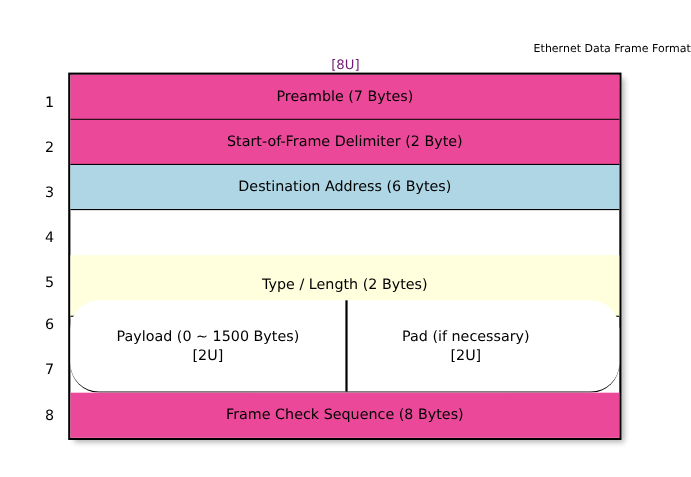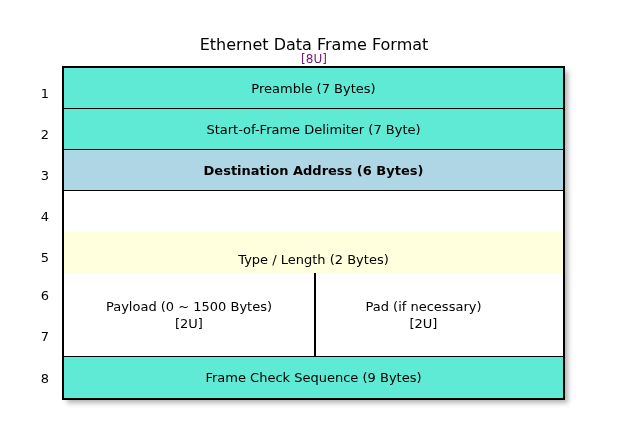--- a/index.html
+++ b/index.html
@@ -28,23 +28,24 @@
   .title-block {
     position: absolute;
     left: 0;
     top: 38px;
     width: 628px;
     text-align: center;
     line-height: 14px;
   }
   .title-main {
     display: block;
-    font-size: 16px;
+    font-size: 10px;
     letter-spacing: 0px;
     color: #000;
+    text-align: right;
   }
   .title-sub {
     display: block;
     font-size: 12px;
     color: #701a75;
   }
 
   
   .gutter {
     position: absolute;
@@ -92,39 +93,40 @@
     line-height: 17px;
     text-align: center;
     color: #000;
     white-space: pre-line;
   }
 
   
   .frow.split {
     justify-content: flex-start;
     align-items: center;
+    border-radius: 26px;
   }
   .split-cell {
     display: flex;
     align-items: center;
     justify-content: center;
     box-sizing: border-box;
     height: 100%;
   }
   .split-cell.left {
     width: 252px;
     border-right: 2px solid #000000;
   }
   .split-cell.right {
     width: 215px;
   }
 
   
-  .fill-gray   { background: #5eead4; }
-  .fill-blue   { background: #aed6e4; font-weight: bold; }
+  .fill-gray   { background: #ec4899; }
+  .fill-blue   { background: #aed6e4; }
   .fill-yellow { background: #ffffdd; }
   .fill-white  { background: #ffffff; }
 </style>
 </head>
 <body>
 
 <div id="canvas">
 
   <div class="title-block">
     <span class="title-main">Ethernet Data Frame Format</span>
@@ -142,21 +144,21 @@
     <div class="gutter-num" style="top:305px">8</div>
   </div>
 
   <div class="frame">
 
     <div class="frow fill-gray" style="top:0px; height:41px;">
       <span class="frow-label">Preamble (7 Bytes)</span>
     </div>
 
     <div class="frow fill-gray" style="top:41px; height:41px;">
-      <span class="frow-label">Start-of-Frame Delimiter (7 Byte)</span>
+      <span class="frow-label">Start-of-Frame Delimiter (2 Byte)</span>
     </div>
 
     <div class="frow fill-blue" style="top:82px; height:41px;">
       <span class="frow-label">Destination Address (6 Bytes)</span>
     </div>
 
 
     <div class="frow fill-yellow" style="top:164px; height:56px;">
       <span class="frow-label">Type / Length (2 Bytes)</span>
     </div>
@@ -166,18 +168,18 @@
         <span class="frow-label">Payload (0 ~ 1500 Bytes)
 [2U]</span>
       </div>
       <div class="split-cell right">
         <span class="frow-label">Pad (if necessary)
 [2U]</span>
       </div>
     </div>
 
     <div class="frow last fill-gray" style="top:289px; height:41px;">
-      <span class="frow-label">Frame Check Sequence (9 Bytes)</span>
+      <span class="frow-label">Frame Check Sequence (8 Bytes)</span>
     </div>
 
   </div>
 
 </div>
 
 </body></html>

